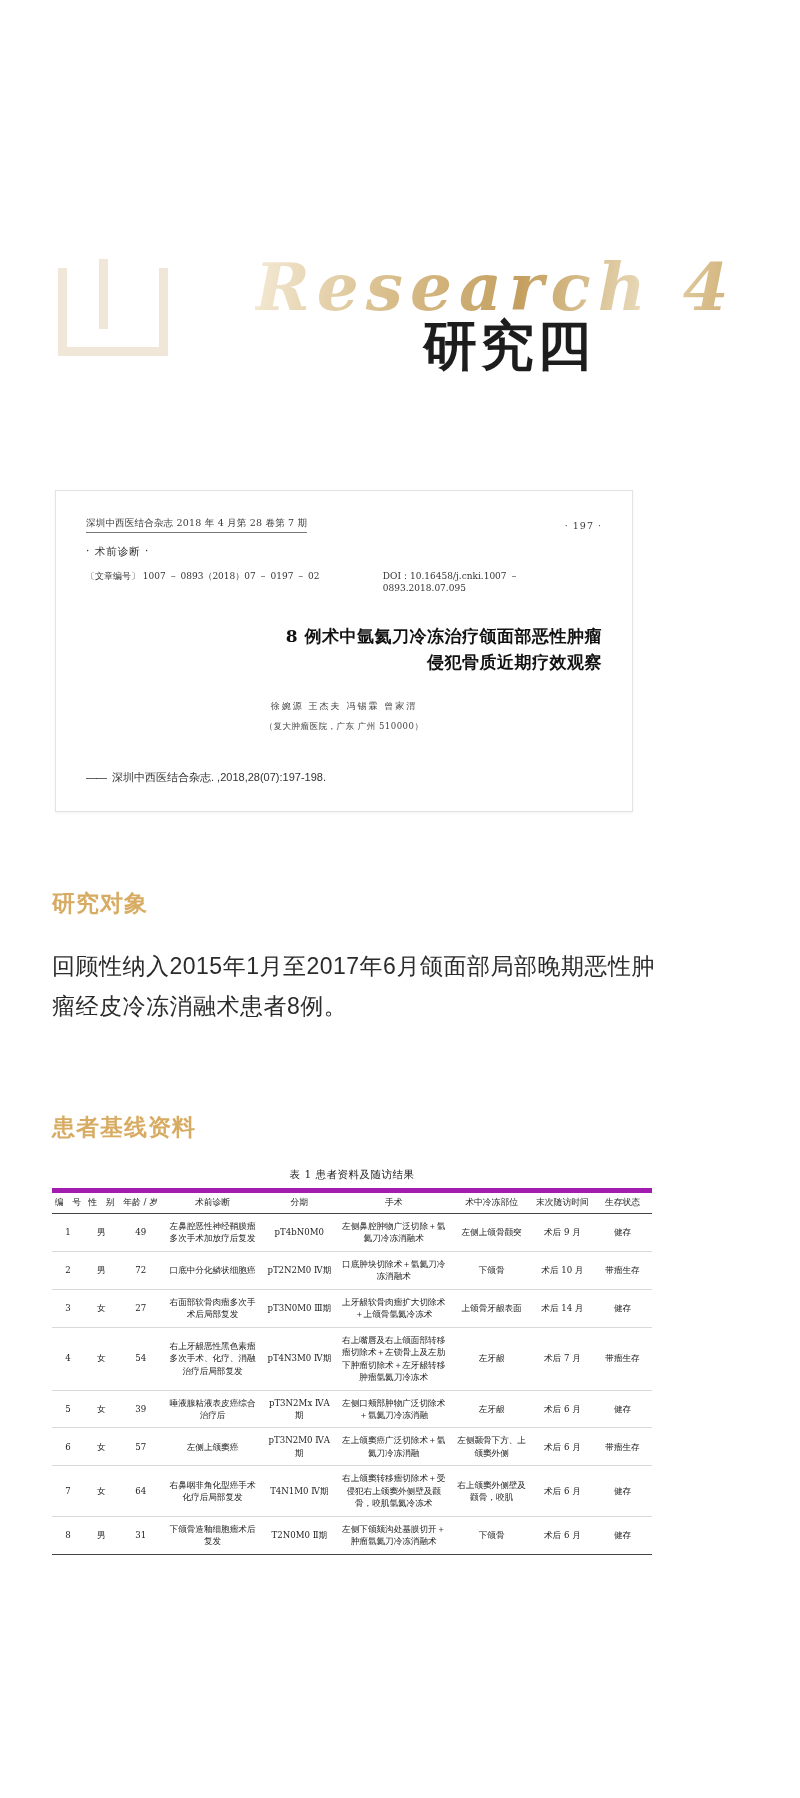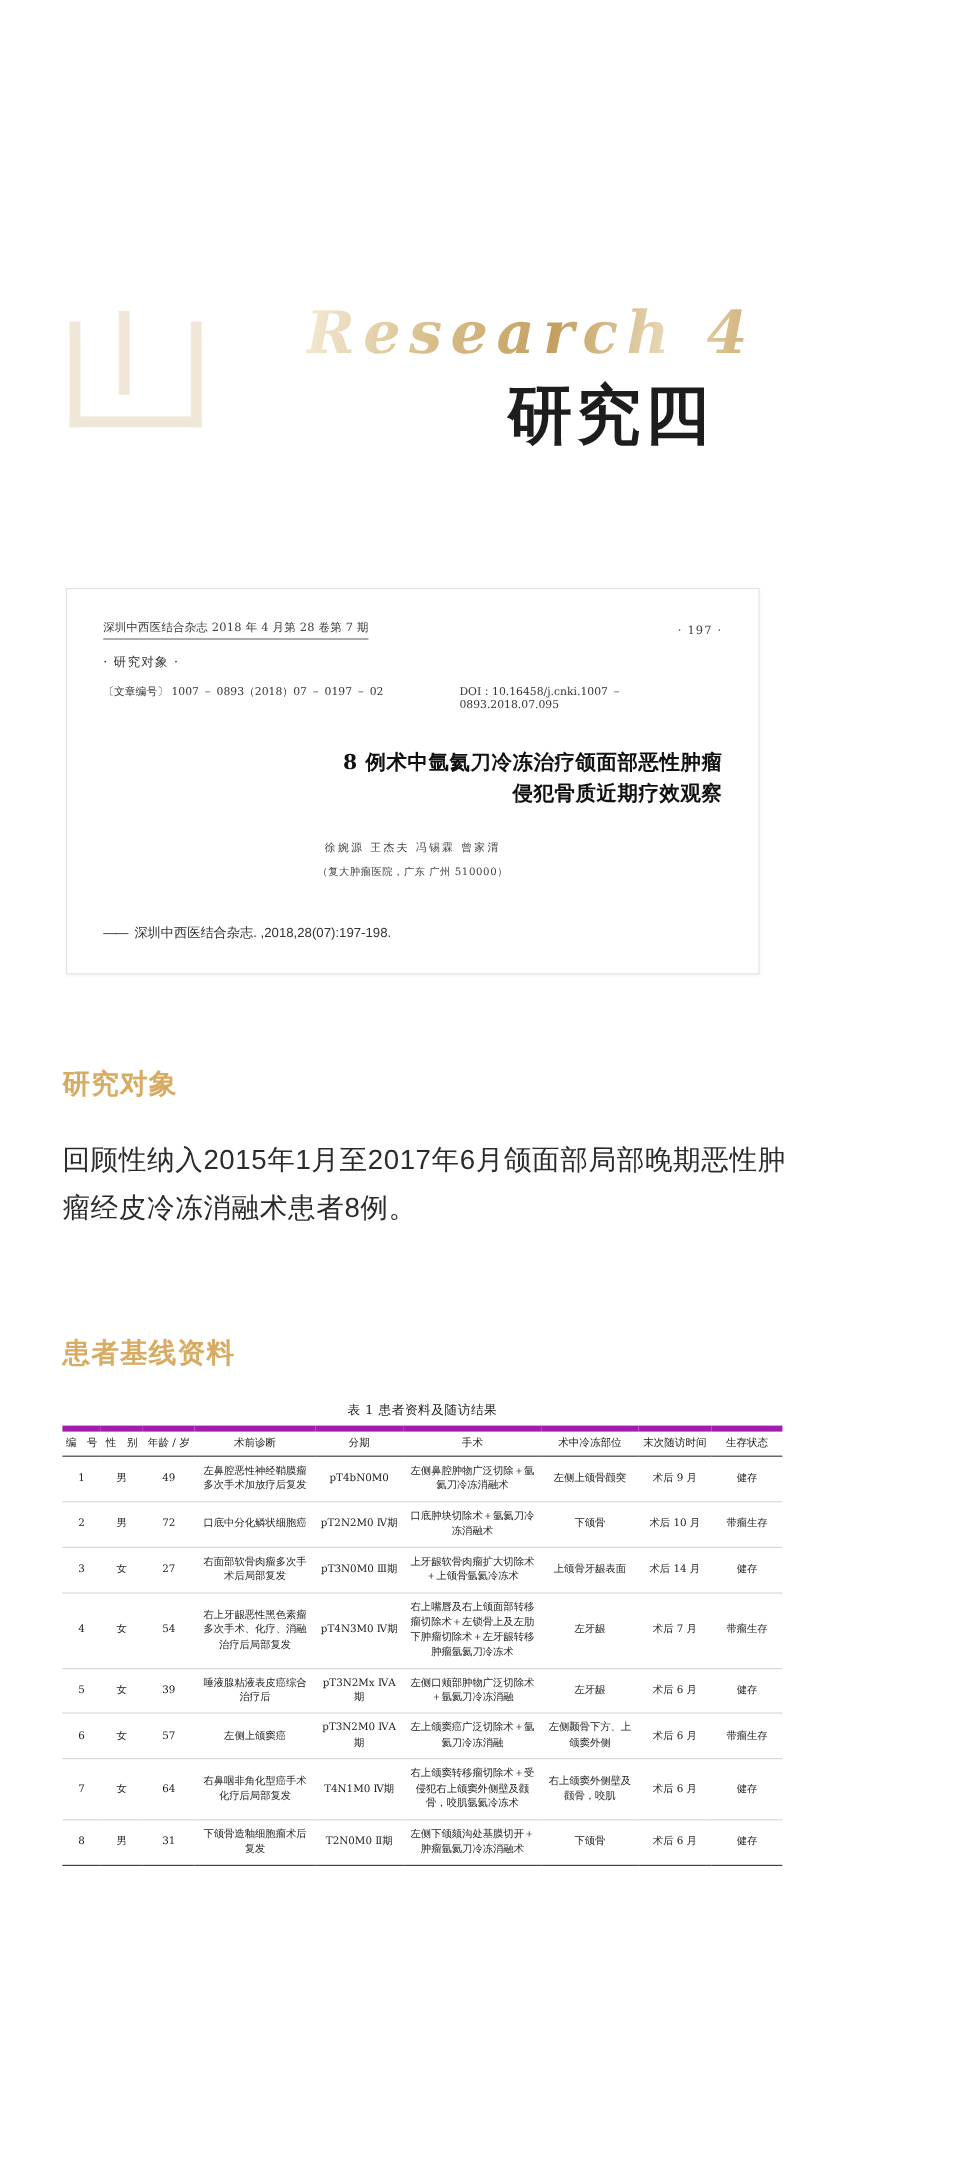--- a/index.html
+++ b/index.html
@@ -37,21 +37,21 @@
     width: 9px;
     height: 70px;
     background: #f0e7d8;
   }
   .hero-script {
     position: absolute;
     left: 255px;
     top: 248px;
     font-family: "DejaVu Serif", serif;
     font-style: italic;
-    font-size: 49px;
+    font-size: 66px;
     letter-spacing: 7px;
     font-weight: 700;
     background: linear-gradient(100deg, #f4ead6 0%, #d9bf8d 28%, #c49f5f 55%, #e8d9b8 80%, #cfae72 100%);
     -webkit-background-clip: text;
     background-clip: text;
     color: transparent;
     white-space: nowrap;
   }
   .hero-title {
     position: absolute;
@@ -218,21 +218,21 @@
   <div class="hero-script">Research 4</div>
   <div class="hero-title">研究四</div>
 </div>
 
 <div class="paper-card">
   <div class="paper-topline">
     <div class="left">深圳中西医结合杂志 2018 年 4 月第 28 卷第 7 期</div>
     <div class="right">· 197 ·</div>
   </div>
 
-  <div class="paper-section">· 研究对象 ·</div>
+  <div class="paper-section">· 术前诊断 ·</div>
 
   <div class="paper-ids">
     <div class="num">〔文章编号〕  1007 － 0893（2018）07 － 0197 － 02</div>
     <div class="doi">DOI：10.16458/j.cnki.1007 － 0893.2018.07.095</div>
   </div>
 
   <div class="paper-title">
     <div>8 例术中氩氦刀冷冻治疗颌面部恶性肿瘤</div>
     <div>侵犯骨质近期疗效观察</div>
   </div>

